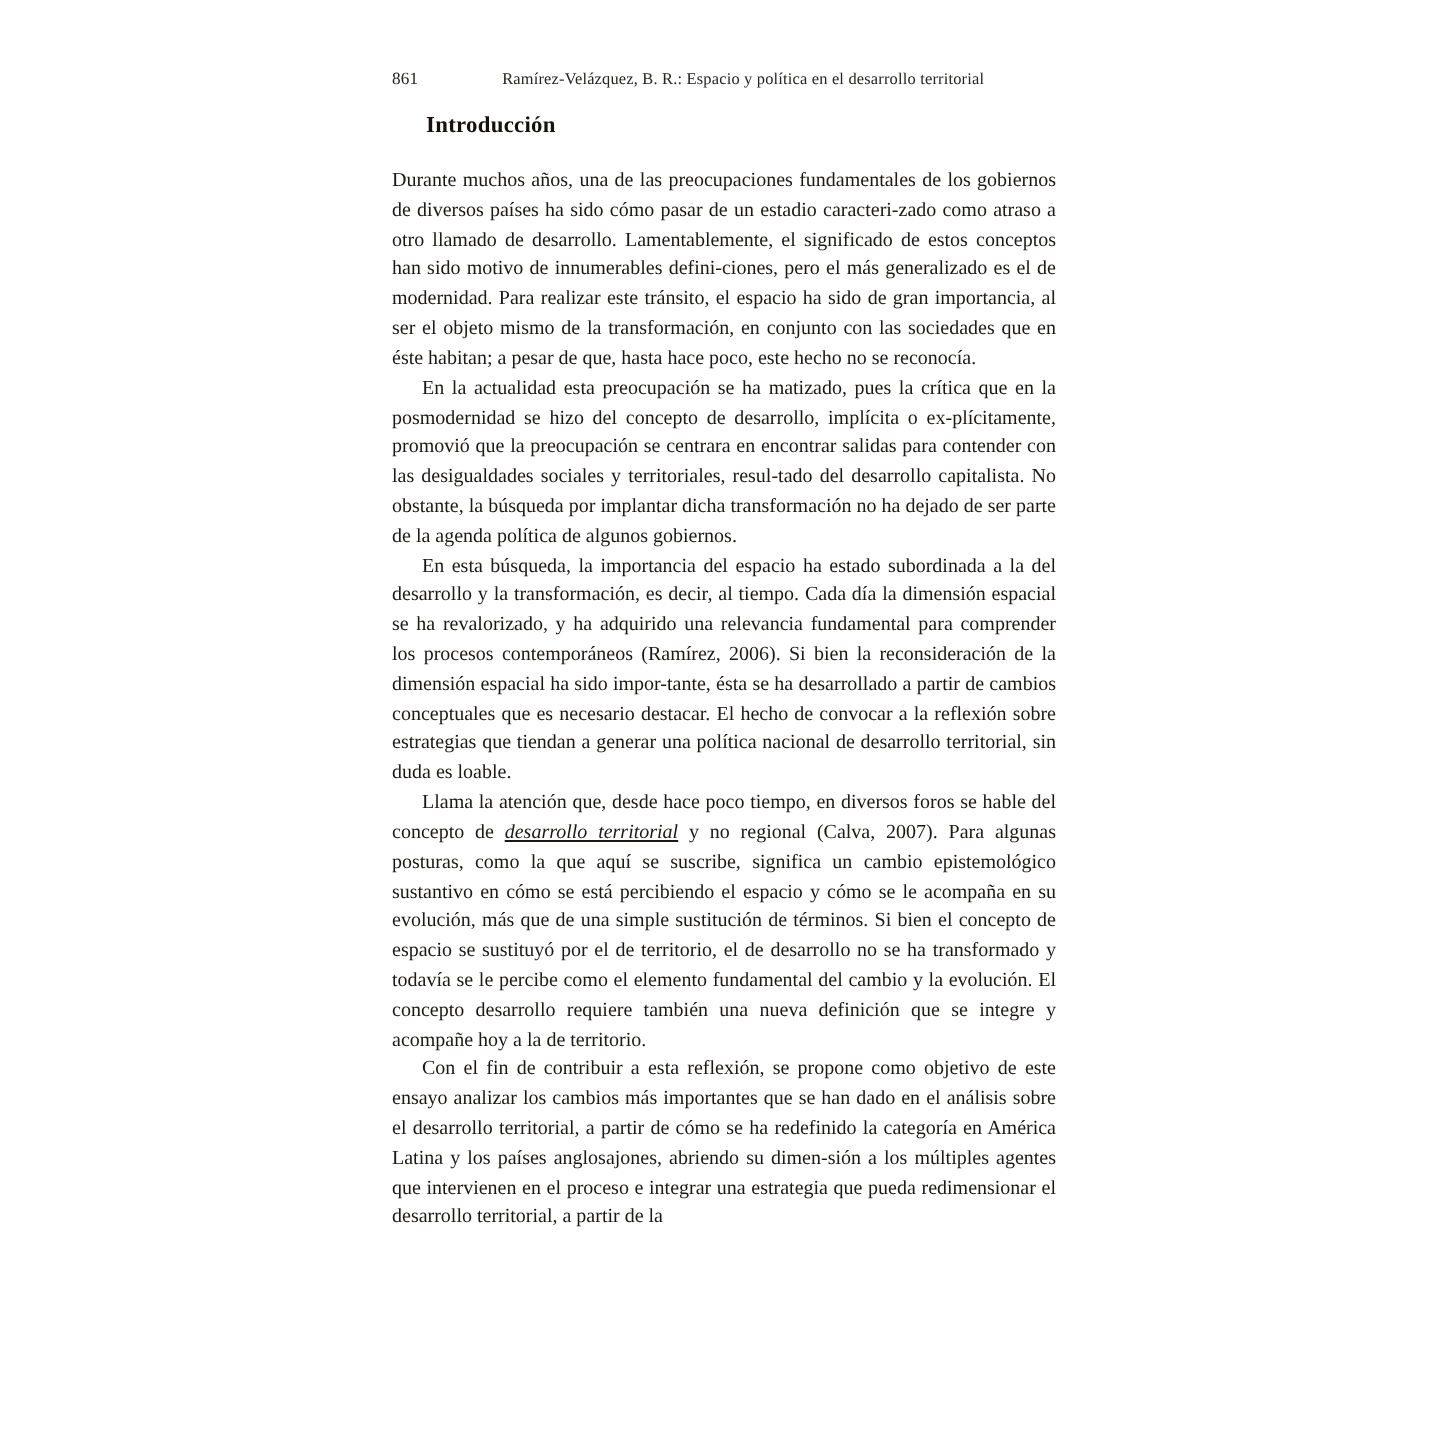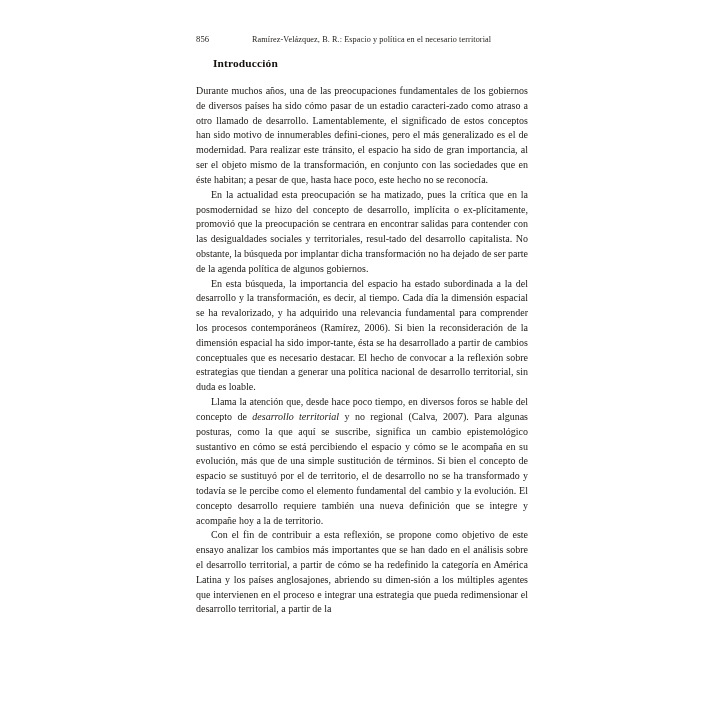--- a/index.html
+++ b/index.html
@@ -75,30 +75,31 @@
   .textcol p {
     margin: 0;
     text-indent: 15px;
     hyphens: manual;
   }
   .textcol p.first {
     text-indent: 0;
   }
   .textcol em {
     font-style: italic;
+    text-decoration: underline;
   }
 </style>
 </head>
 <body>
 
 <div class="page">
 
   <div class="running-head">
-    <span class="folio">856</span>
-    <span class="head-title">Ramírez-Velázquez, B. R.: Espacio y política en el necesario territorial</span>
+    <span class="folio">861</span>
+    <span class="head-title">Ramírez-Velázquez, B. R.: Espacio y política en el desarrollo territorial</span>
   </div>
 
   <div class="section-heading">Introducción</div>
 
   <div class="textcol">
 
     <p class="first">Durante muchos años, una de las preocupaciones fundamentales de los gobiernos de diversos países ha sido cómo pasar de un estadio caracteri-zado como atraso a otro llamado de desarrollo. Lamentablemente, el significado de estos conceptos han sido motivo de innumerables defini-ciones, pero el más generalizado es el de modernidad. Para realizar este tránsito, el espacio ha sido de gran importancia, al ser el objeto mismo de la transformación, en conjunto con las sociedades que en éste habitan; a pesar de que, hasta hace poco, este hecho no se reconocía.</p>
 
     <p>En la actualidad esta preocupación se ha matizado, pues la crítica que en la posmodernidad se hizo del concepto de desarrollo, implícita o ex-plícitamente, promovió que la preocupación se centrara en encontrar salidas para contender con las desigualdades sociales y territoriales, resul-tado del desarrollo capitalista. No obstante, la búsqueda por implantar dicha transformación no ha dejado de ser parte de la agenda política de algunos gobiernos.</p>
 

